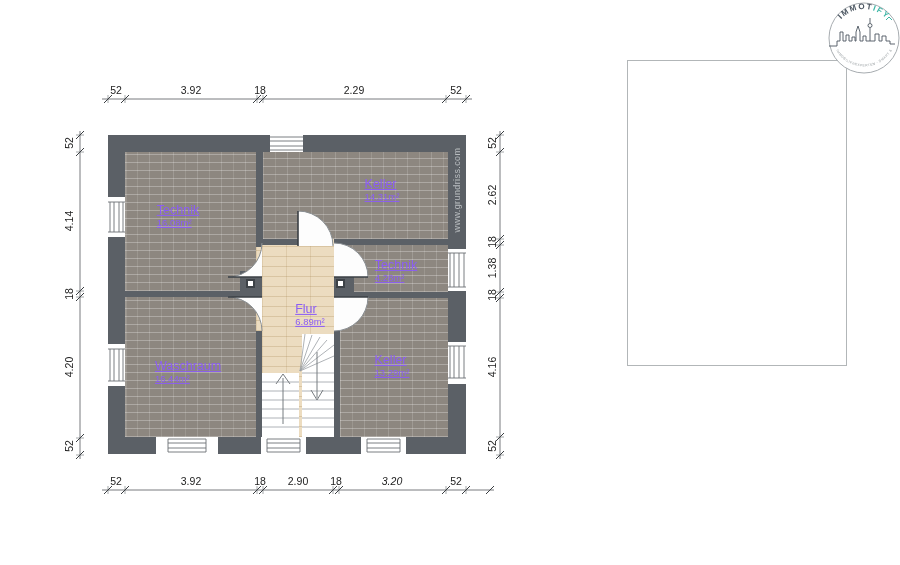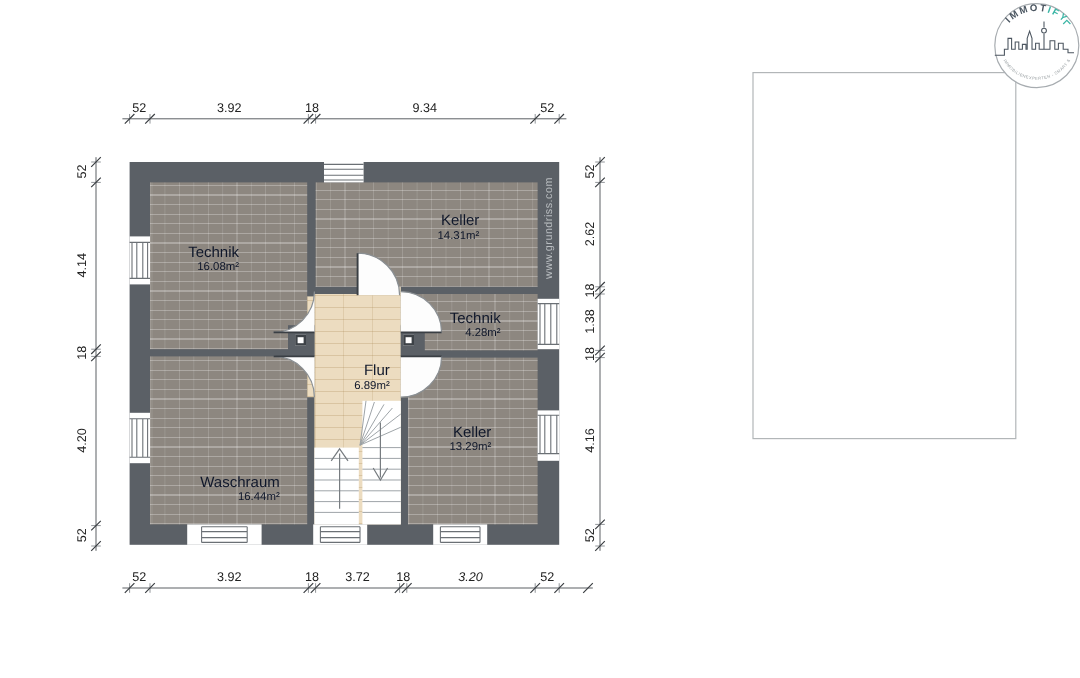--- a/index.html
+++ b/index.html
@@ -23,22 +23,22 @@
     background-image:
       repeating-linear-gradient(0deg, rgba(160,125,70,0.25) 0 1px, rgba(255,255,255,0) 1px 10px),
       repeating-linear-gradient(90deg, rgba(160,125,70,0.18) 0 1px, rgba(255,255,255,0) 1px 24px);
   }
   .stairwhite{background:#ffffff;}
   .stub{background:#5b6066;}
   .wallsquare{background:#ffffff;border:2px solid #3d4247;box-sizing:border-box;}
   .dim{position:absolute;font-size:10.5px;color:#222;transform:translate(-50%,-50%);
        white-space:nowrap;}
   .dim.v{transform:translate(-50%,-50%) rotate(-90deg);}
-  .room-label{position:absolute;transform:translate(-50%,-50%);text-align:right;
-              color:#0f172a;line-height:1.1;}
+  .room-label{position:absolute;transform:translate(-50%,-50%);text-align:left;
+              color:#8b5cf6;line-height:1.1;text-decoration:underline;}
   .room-label .rname{font-size:12.5px;}
   .room-label .rarea{font-size:9.5px;}
   .website{position:absolute;font-size:9px;color:#b9bdc0;letter-spacing:0.4px;
            transform:translate(-50%,-50%) rotate(-90deg);white-space:nowrap;}
   .placeholder{border:1px solid #b2b6b8;background:#fff;}
   svg{position:absolute;left:0;top:0;}
 </style>
 </head>
 <body>
 
@@ -192,41 +192,41 @@
     <div class="rarea">14.31m²</div>
   </div>
   <div class="room-label" style="left:396px;top:271px;">
     <div class="rname">Technik</div>
     <div class="rarea">4.28m²</div>
   </div>
   <div class="room-label" style="left:310px;top:315px;">
     <div class="rname">Flur</div>
     <div class="rarea">6.89m²</div>
   </div>
-  <div class="room-label" style="left:200px;top:372px;margin-top:36px;">
+  <div class="room-label" style="left:188px;top:372px;">
     <div class="rname">Waschraum</div>
     <div class="rarea">16.44m²</div>
   </div>
   <div class="room-label" style="left:392px;top:366px;">
     <div class="rname">Keller</div>
     <div class="rarea">13.29m²</div>
   </div>
 
   <div class="website" style="left:457px;top:190px;">www.grundriss.com</div>
 
   <div class="dim" style="left:116px;top:90px;">52</div>
   <div class="dim" style="left:191px;top:90px;">3.92</div>
   <div class="dim" style="left:260px;top:90px;">18</div>
-  <div class="dim" style="left:354px;top:90px;">9.34</div>
+  <div class="dim" style="left:354px;top:90px;">2.29</div>
   <div class="dim" style="left:456px;top:90px;">52</div>
 
   <div class="dim" style="left:116px;top:481px;">52</div>
   <div class="dim" style="left:191px;top:481px;">3.92</div>
   <div class="dim" style="left:260px;top:481px;">18</div>
-  <div class="dim" style="left:298px;top:481px;">3.72</div>
+  <div class="dim" style="left:298px;top:481px;">2.90</div>
   <div class="dim" style="left:336px;top:481px;">18</div>
   <div class="dim" style="left:392px;top:481px;font-style:italic;">3.20</div>
   <div class="dim" style="left:456px;top:481px;">52</div>
 
   <div class="dim v" style="left:69px;top:143px;">52</div>
   <div class="dim v" style="left:69px;top:221px;">4.14</div>
   <div class="dim v" style="left:69px;top:294px;">18</div>
   <div class="dim v" style="left:69px;top:367px;">4.20</div>
   <div class="dim v" style="left:69px;top:446px;">52</div>
 

